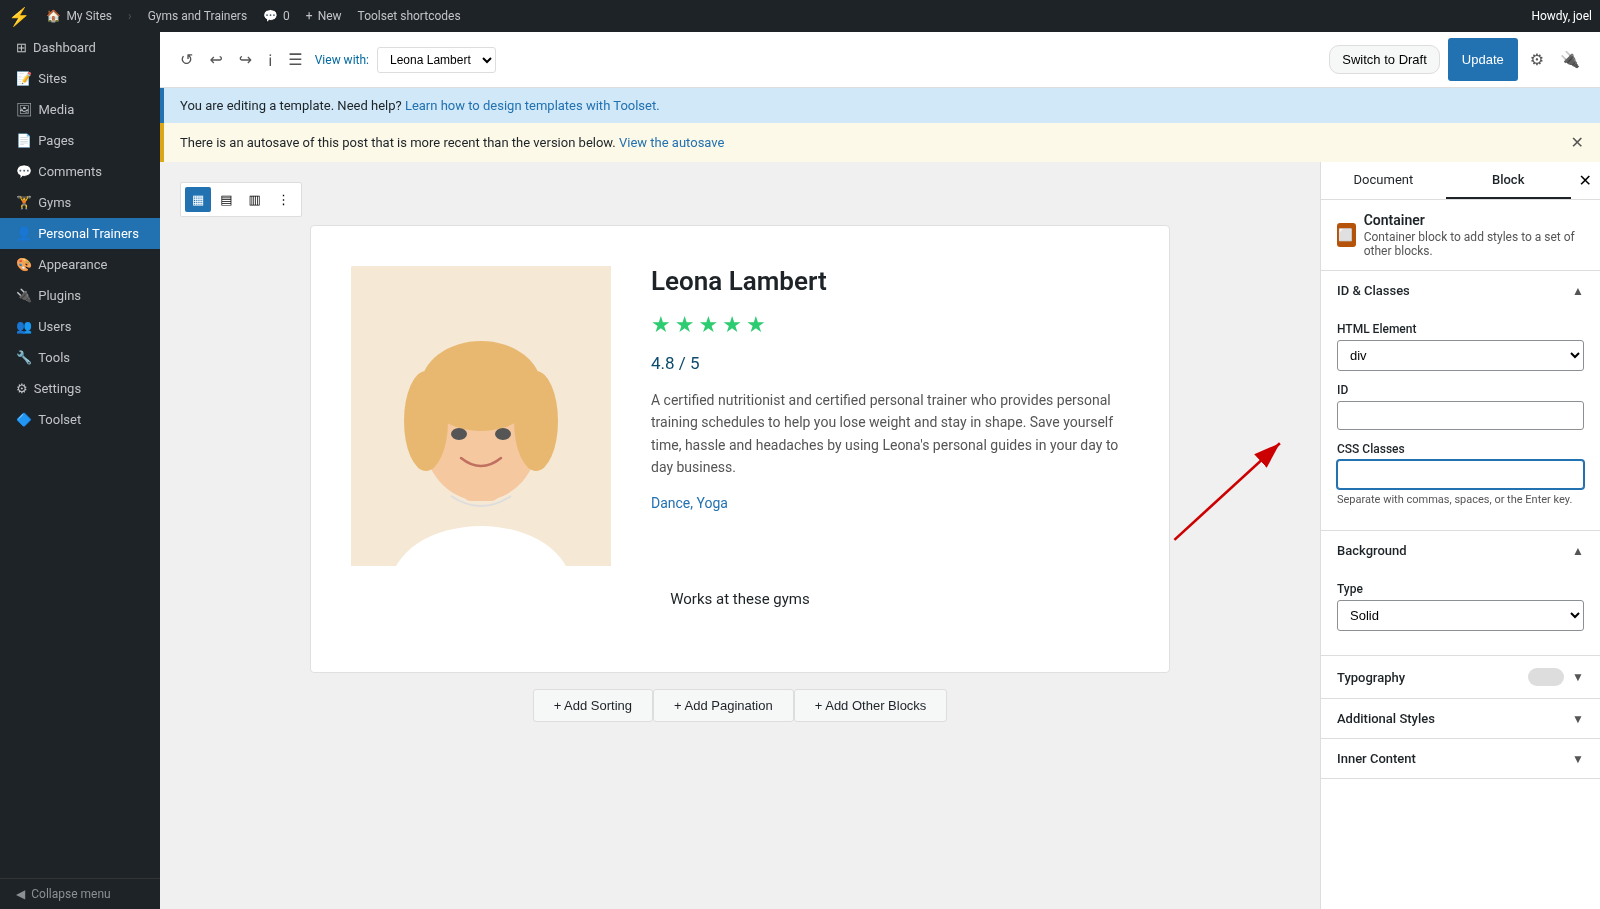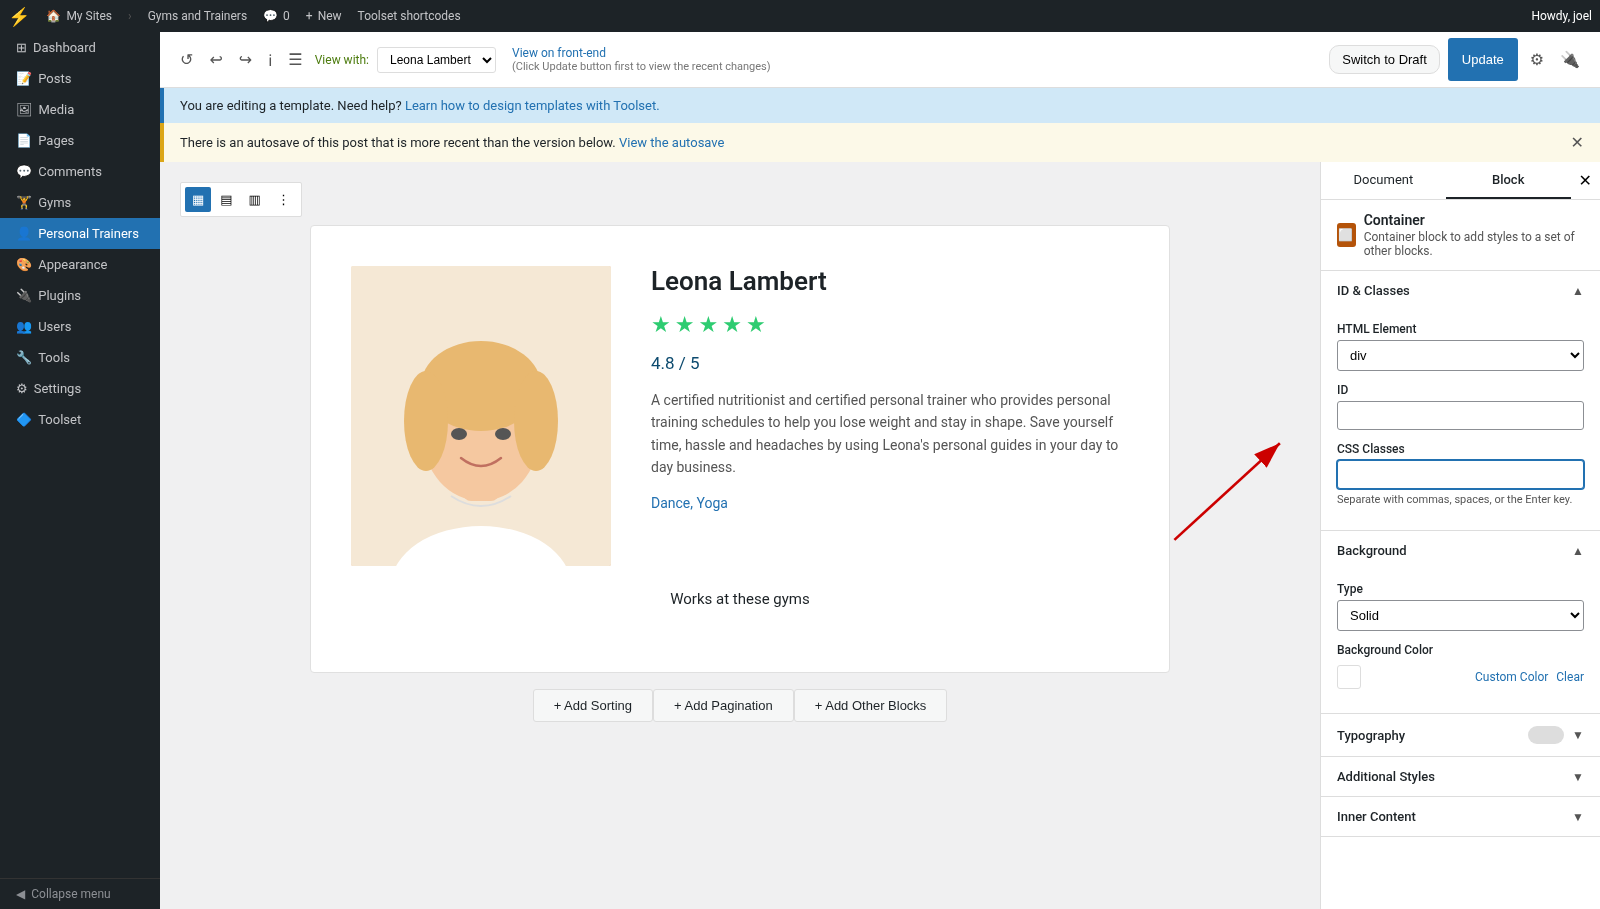--- a/index.html
+++ b/index.html
@@ -18,21 +18,21 @@
     .sidebar-item { padding: 8px 16px; cursor: pointer; font-size: 13px; display: flex; align-items: center; gap: 6px; }
     .sidebar-item.active { background: #2271b1; color: #fff; }
     .sidebar-collapse { padding: 8px 16px; cursor: pointer; font-size: 12px; color: #8c8f94; display: flex; align-items: center; gap: 6px; margin-top: auto; border-top: 1px solid #333; }
 
     
     .editor-area { flex: 1; display: flex; flex-direction: column; overflow: hidden; }
 
     
     .editor-toolbar { background: #fff; border-bottom: 1px solid #ddd; height: 56px; display: flex; align-items: center; padding: 0 16px; gap: 8px; flex-shrink: 0; }
     .toolbar-right { margin-left: auto; display: flex; align-items: center; gap: 8px; }
-    .view-with-label { font-size: 12px; color: #4d7c0f; }
+    .view-with-label { font-size: 12px; color: #0369a1; }
     .view-select { border: 1px solid #ddd; border-radius: 3px; padding: 4px 8px; font-size: 12px; background: #fff; }
     .view-link { color: #2271b1; text-decoration: none; font-size: 12px; }
     .view-link-sub { font-size: 11px; color: #777; }
     .switch-draft-btn { background: #f6f7f7; border: 1px solid #ddd; border-radius: 10px; padding: 6px 12px; cursor: pointer; font-size: 13px; }
     .update-btn { background: #2271b1; border: none; border-radius: 3px; padding: 14px 14px; color: #fff; cursor: pointer; font-size: 13px; }
     .icon-btn { background: transparent; border: none; cursor: pointer; padding: 4px; font-size: 16px; color: #555; }
 
     
     .notifications { flex-shrink: 0; }
     .notice-blue { background: #d0e8f7; border-left: 4px solid #2271b1; padding: 10px 16px; font-size: 13px; }
@@ -129,21 +129,21 @@
 
 <div class="main-layout">
 
   <div class="sidebar">
     <div class="sidebar-item">
       <span>⊞</span>
       <span>Dashboard</span>
     </div>
     <div class="sidebar-item">
       <span>📝</span>
-      <span>Posts</span>
+      <span>Sites</span>
     </div>
     <div class="sidebar-item">
       <span>🖼</span>
       <span>Media</span>
     </div>
     <div class="sidebar-item">
       <span>📄</span>
       <span>Pages</span>
     </div>
     <div class="sidebar-item">
@@ -193,24 +193,20 @@
     <div class="editor-toolbar">
       <button class="icon-btn">↺</button>
       <button class="icon-btn">↩</button>
       <button class="icon-btn">↪</button>
       <button class="icon-btn">ℹ</button>
       <button class="icon-btn">☰</button>
       <span class="view-with-label">View with:</span>
       <select class="view-select">
         <option>Leona Lambert</option>
       </select>
-      <div style="display:flex;flex-direction:column;margin-left:8px;">
-        <a class="view-link" href="#">View on front-end</a>
-        <span class="view-link-sub">(Click Update button first to view the recent changes)</span>
-      </div>
       <div class="toolbar-right">
         <button class="switch-draft-btn">Switch to Draft</button>
         <button class="update-btn">Update</button>
         <button class="icon-btn">⚙</button>
         <button class="icon-btn">🔌</button>
       </div>
     </div>
 
     <div class="notifications">
       <div class="notice-blue">
@@ -343,30 +339,20 @@
             <span>Background</span>
             <span class="panel-chevron">▲</span>
           </div>
           <div class="panel-section-content">
             <div class="form-group">
               <label class="form-label">Type</label>
               <select class="form-select">
                 <option>Solid</option>
               </select>
             </div>
-            <div class="form-group">
-              <label class="form-label">Background Color</label>
-              <div class="bg-color-row">
-                <div class="color-swatch"></div>
-                <div class="color-actions">
-                  <a class="color-link" href="#">Custom Color</a>
-                  <a class="color-link" href="#">Clear</a>
-                </div>
-              </div>
-            </div>
           </div>
         </div>
 
         <div class="panel-section">
           <div class="panel-section-header">
             <span>Typography</span>
             <div style="display:flex;align-items:center;gap:8px;">
               <div class="typography-toggle"></div>
               <span class="panel-chevron">▼</span>
             </div>

